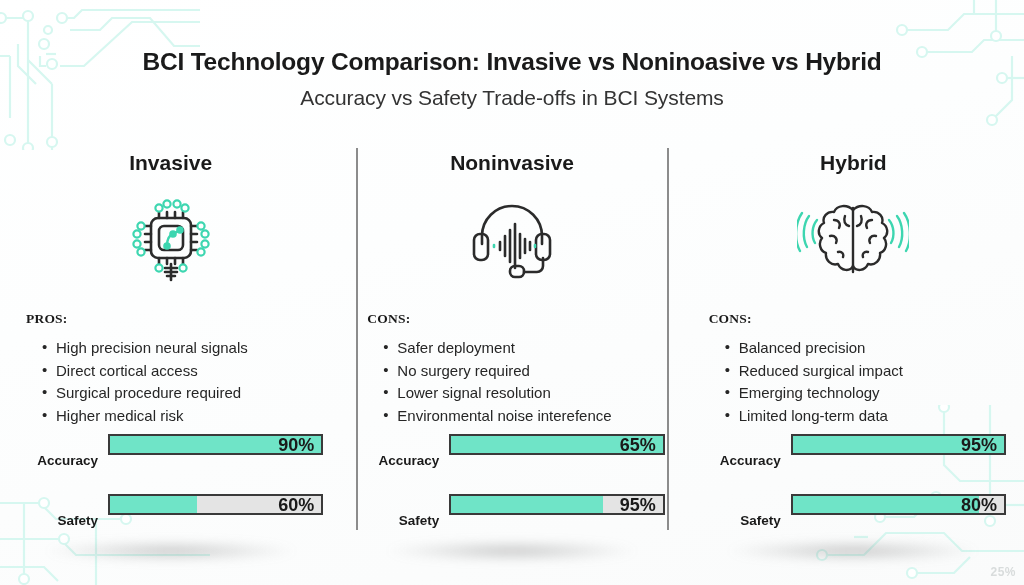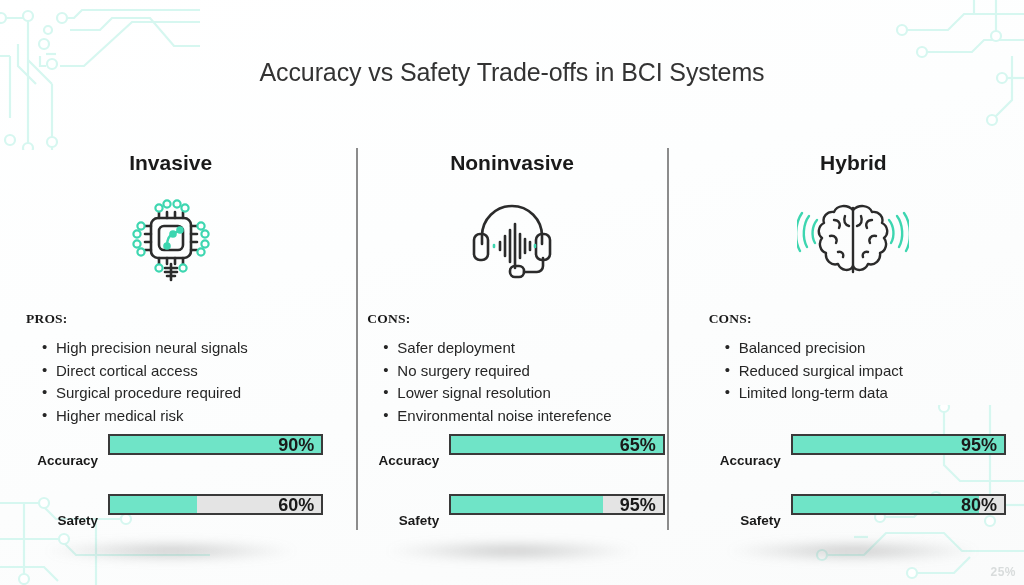--- a/index.html
+++ b/index.html
@@ -42,21 +42,21 @@
   }
   .title {
     font-size: 24.5px;
     font-weight: bold;
     color: #1a1a1a;
     letter-spacing: -0.2px;
     line-height: 1.15;
   }
   .subtitle {
     margin-top: 10px;
-    font-size: 25px;
+    font-size: 21px;
     font-weight: normal;
     color: #333333;
     letter-spacing: -0.1px;
   }
 
   
   .columns {
     position: absolute;
     top: 146px;
     left: 0;
@@ -280,20 +280,21 @@
       <circle cx="142" cy="92" r="5"></circle>
       <circle cx="196" cy="116" r="5"></circle>
       <circle cx="86" cy="112" r="5"></circle>
       <circle cx="28" cy="150" r="5"></circle>
       <circle cx="118" cy="168" r="5"></circle>
       <circle cx="206" cy="100" r="5"></circle>
     </g>
   </svg>
 
   <div class="header">
+    <div class="title">BCI Technology Comparison: Invasive vs Noninoasive vs Hybrid</div>
     <div class="subtitle">Accuracy vs Safety Trade-offs in BCI Systems</div>
   </div>
 
   <div class="columns">
 
     <div class="divider d1"></div>
     <div class="divider d2"></div>
 
     <div class="column">
       <div class="col-title">Invasive</div>
@@ -450,20 +451,21 @@
             <path d="M107 21 C114 31 115 48 109 59"></path>
           </g>
         </svg>
       </div>
 
       <div class="section-label">CONS:</div>
 
       <ul class="bullets">
         <li>Balanced precision</li>
         <li>Reduced surgical impact</li>
+        <li>Emerging technology</li>
         <li>Limited long-term data</li>
       </ul>
 
       <div class="metrics">
         <div class="metric-row">
           <div class="metric-label">Accuracy</div>
           <div class="bar-outer">
             <div class="bar-fill" style="width: 100%; background: rgb(111, 228, 199);"></div>
             <div class="bar-value">95%</div>
           </div>

